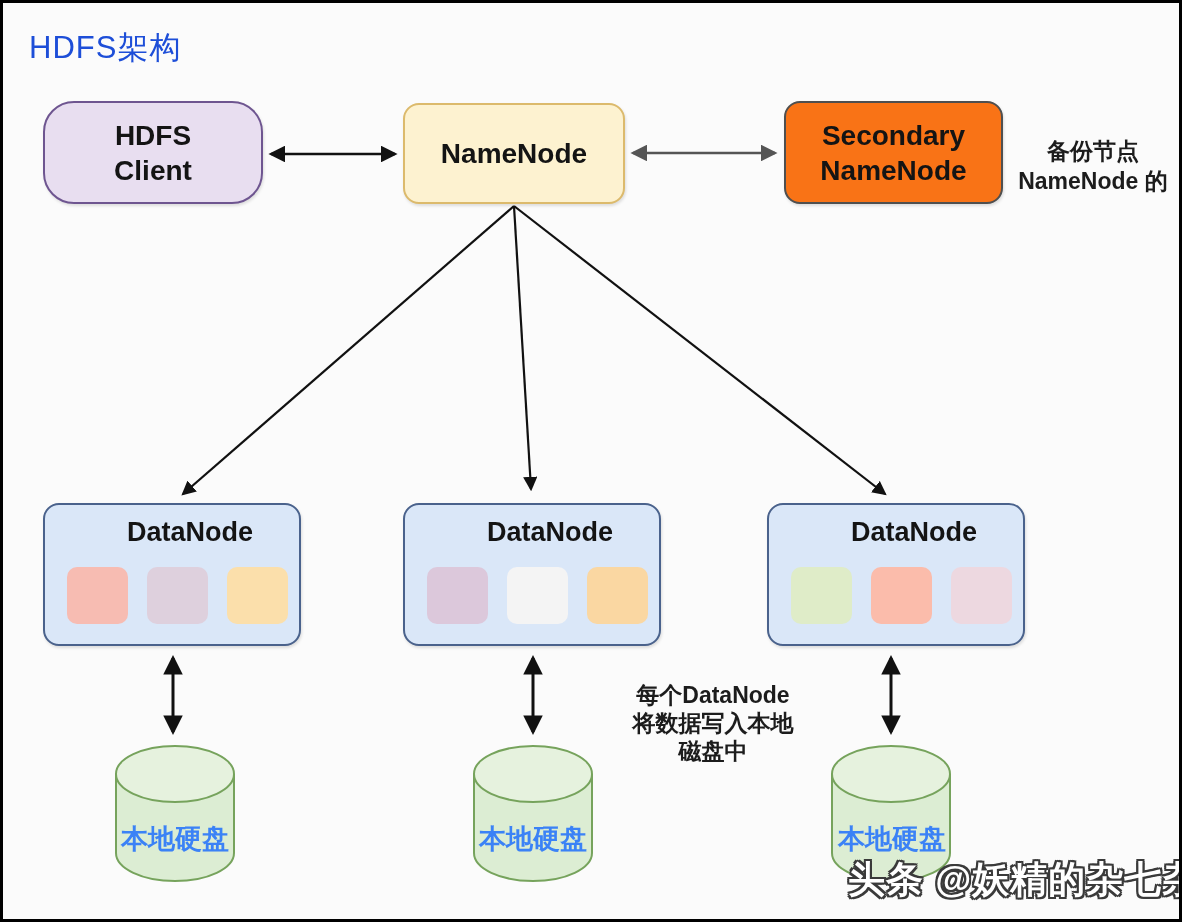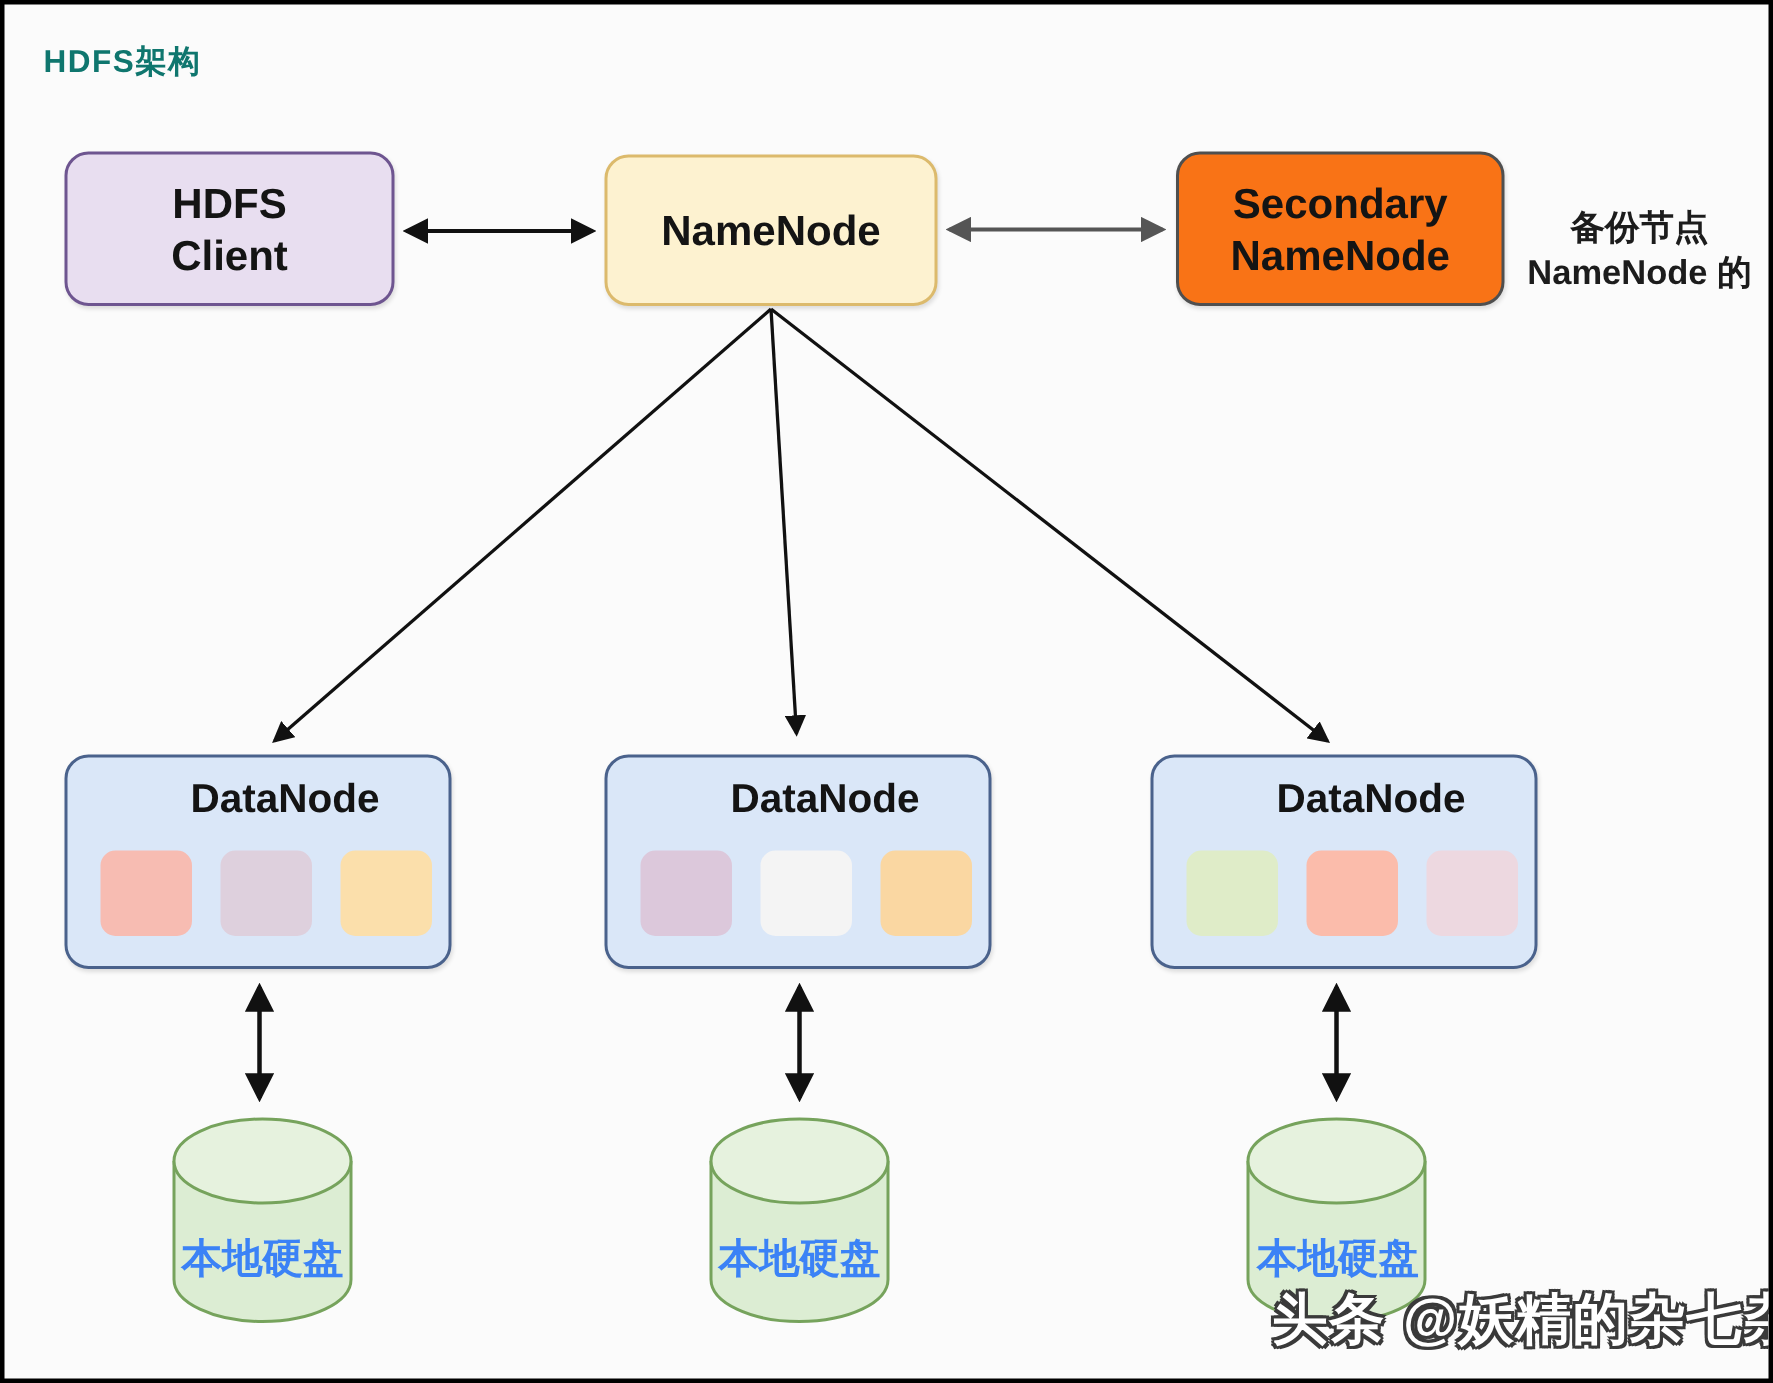--- a/index.html
+++ b/index.html
@@ -18,40 +18,40 @@
   }
   .overlay {
     position: absolute;
     left: 0; top: 0;
     width: 1182px; height: 922px;
     pointer-events: none;
   }
   .title {
     position: absolute;
     left: 26px; top: 24px;
-    font-size: 21px;
-    font-weight: bold;
-    color: #0f766e;
+    font-size: 31px;
+    font-weight: normal;
+    color: #1d4ed8;
     letter-spacing: 1px;
   }
   .node {
     position: absolute;
     border-radius: 16px;
     border: 2.5px solid #888;
     display: flex;
     flex-direction: column;
     align-items: center;
     justify-content: center;
     font-weight: bold;
     color: #141414;
     text-align: center;
     box-shadow: 1px 2px 3px rgba(0,0,0,0.12);
   }
   .node .line { display: block; }
-  .client   { left: 40px;  top: 98px;  width: 220px; height: 103px; font-size: 28px; line-height: 35px; }
+  .client   { left: 40px;  top: 98px;  width: 220px; height: 103px; font-size: 28px; line-height: 35px; border-radius: 31px; }
   .namenode { left: 400px; top: 100px; width: 222px; height: 101px; font-size: 28px; }
   .secondary{ left: 781px; top: 98px;  width: 219px; height: 103px; font-size: 28px; line-height: 35px; }
   .datanode { top: 500px; width: 258px; height: 143px; justify-content: flex-start; font-size: 27px; padding-left: 36px; }
   .dn1 { left: 40px; }
   .dn2 { left: 400px; }
   .dn3 { left: 764px; }
   .datanode .dn-label { margin-top: 12px; }
   .blocks {
     position: absolute;
     left: 0; top: 62px;
@@ -184,20 +184,25 @@
 
   <div class="node datanode dn3" style="background-color: rgb(218, 231, 248); border-color: rgb(74, 98, 140);">
     <span class="dn-label">DataNode</span>
     <div class="blocks">
       <div class="block b0" style="background-color: rgb(223, 236, 200);"></div>
       <div class="block b1" style="background-color: rgb(251, 188, 171);"></div>
       <div class="block b2" style="background-color: rgb(237, 216, 224);"></div>
     </div>
   </div>
 
+  <div class="note middle-note">
+    <div>每个DataNode</div>
+    <div>将数据写入本地</div>
+    <div>磁盘中</div>
+  </div>
 
   <div class="disk-label d1">本地硬盘</div>
   <div class="disk-label d2">本地硬盘</div>
   <div class="disk-label d3">本地硬盘</div>
 
   <div class="watermark">头条 @妖精的杂七杂八</div>
 
 </div>
 
 </body></html>

